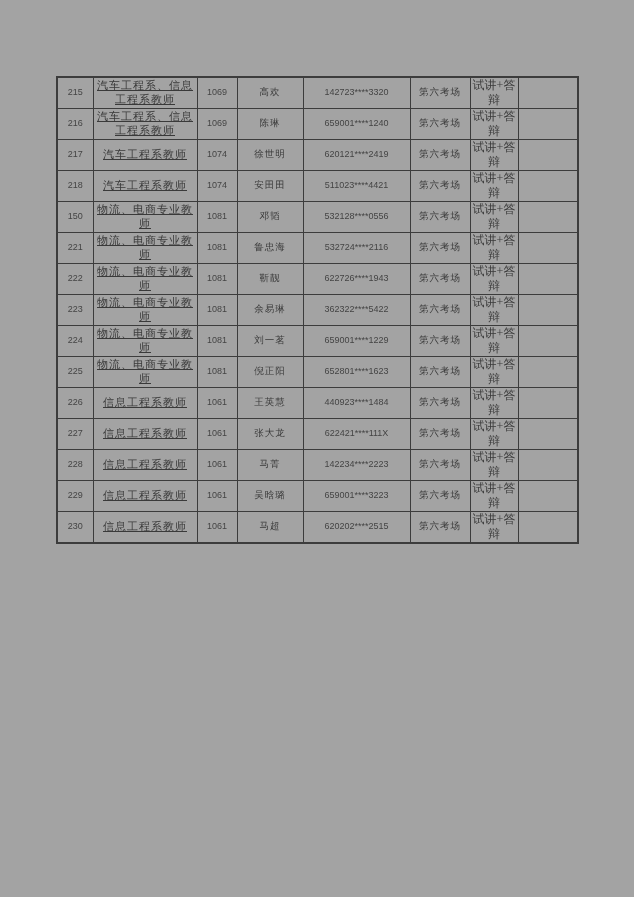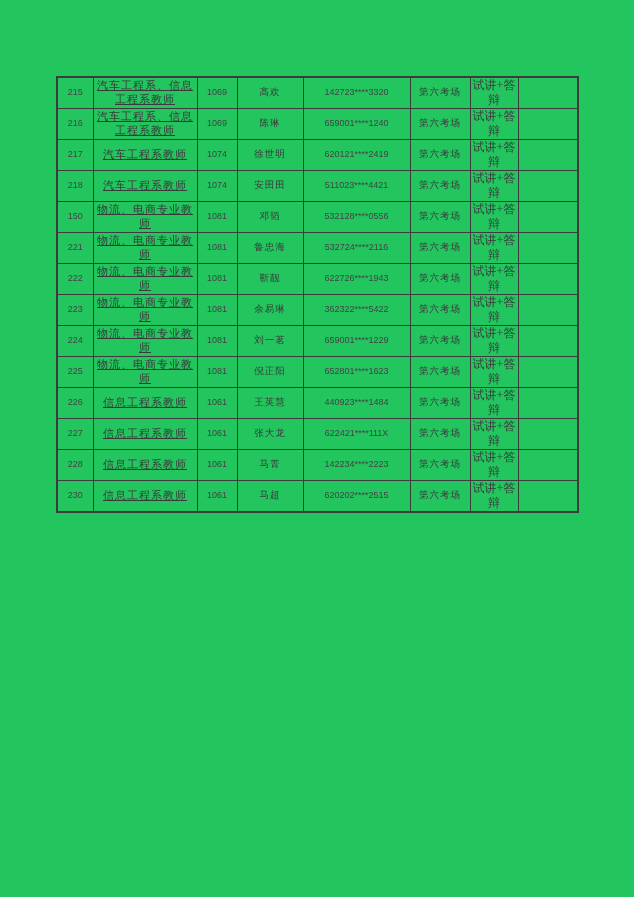--- a/index.html
+++ b/index.html
@@ -1,21 +1,21 @@
 <!DOCTYPE html>
 <html><head>
 <meta charset="utf-8">
 <style>
   * { margin: 0; padding: 0; box-sizing: border-box; }
   html, body { background: #ffffff; }
   .page {
     position: relative;
     width: 634px;
     height: 897px;
-    background: #22c55e;
+    background: #a3a3a3;
     font-family: "Liberation Serif", "DejaVu Serif", serif;
     color: #3a3a3a;
     overflow: hidden;
     padding-left: 8px;
   }
   table.exam-table {
     position: absolute;
     left: 56px;
     top: 76px;
     width: 521px;
@@ -191,20 +191,30 @@
           <td class="c0">228</td>
           <td class="c1">信息工程系教师</td>
           <td class="c2">1061</td>
           <td class="c3">马菁</td>
           <td class="c4">142234****2223</td>
           <td class="c5">第六考场</td>
           <td class="c6">试讲+答辩</td>
           <td class="c7"></td>
         </tr>
         <tr>
+          <td class="c0">229</td>
+          <td class="c1">信息工程系教师</td>
+          <td class="c2">1061</td>
+          <td class="c3">吴晗璐</td>
+          <td class="c4">659001****3223</td>
+          <td class="c5">第六考场</td>
+          <td class="c6">试讲+答辩</td>
+          <td class="c7"></td>
+        </tr>
+        <tr>
           <td class="c0">230</td>
           <td class="c1">信息工程系教师</td>
           <td class="c2">1061</td>
           <td class="c3">马超</td>
           <td class="c4">620202****2515</td>
           <td class="c5">第六考场</td>
           <td class="c6">试讲+答辩</td>
           <td class="c7"></td>
         </tr>
       </tbody>

